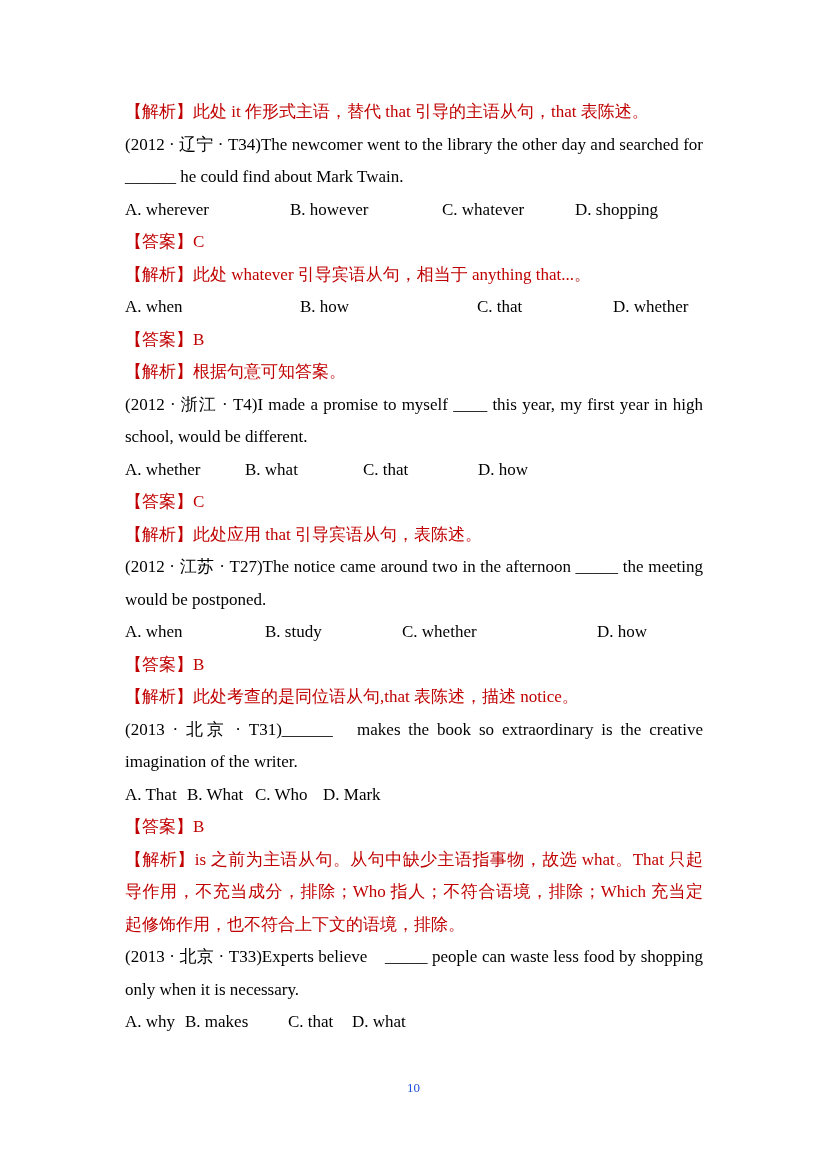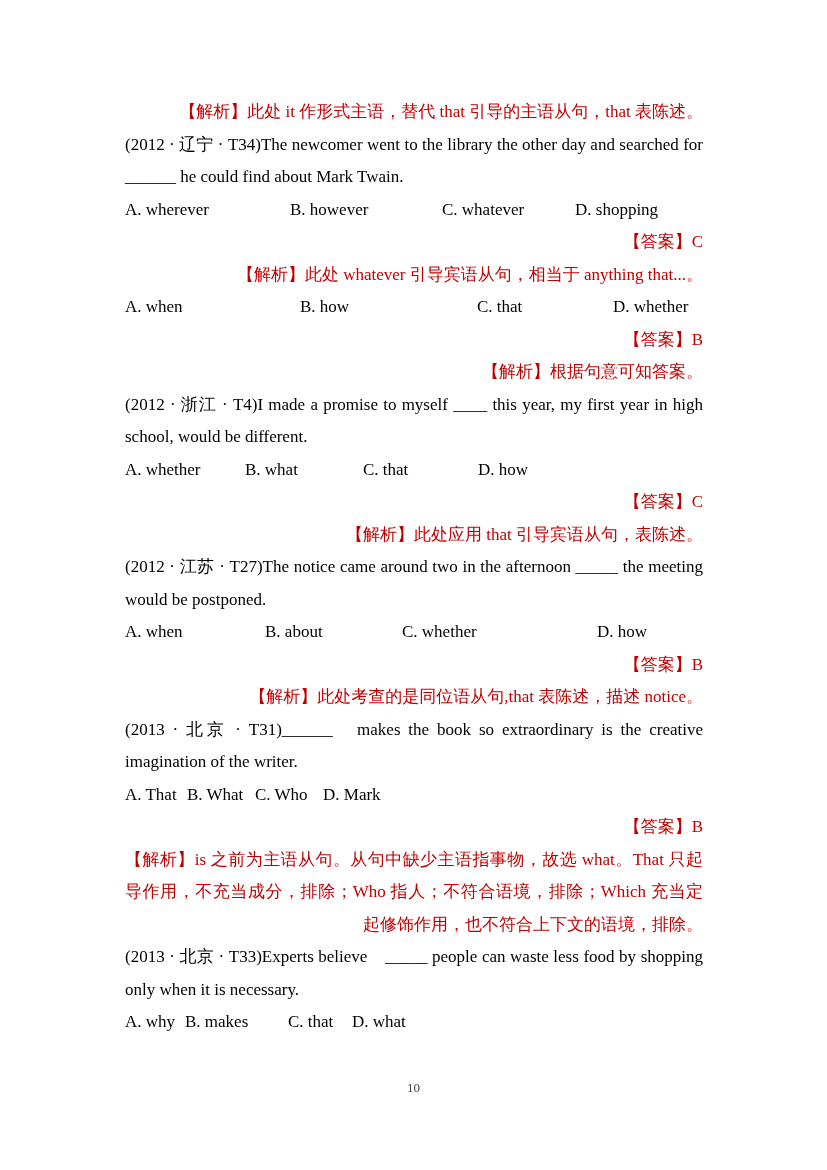--- a/index.html
+++ b/index.html
@@ -21,21 +21,21 @@
     font-size:17px;
     white-space:nowrap;
     overflow:visible;
   }
   .line.j{
     white-space:normal;
     overflow:hidden;
     text-align:justify;
     text-align-last:justify;
   }
-  .red{color:#c00000;text-align:right;}
+  .red{color:#c00000;}
   .opts span{display:inline-block;white-space:pre;vertical-align:top;}
   .o1 span:nth-child(1){width:165px}
   .o1 span:nth-child(2){width:152px}
   .o1 span:nth-child(3){width:133px}
   .o2 span:nth-child(1){width:175px}
   .o2 span:nth-child(2){width:177px}
   .o2 span:nth-child(3){width:136px}
   .o3 span:nth-child(1){width:120px}
   .o3 span:nth-child(2){width:118px}
   .o3 span:nth-child(3){width:115px}
@@ -46,21 +46,21 @@
   .o5 span:nth-child(2){width:68px}
   .o5 span:nth-child(3){width:68px}
   .o6 span:nth-child(1){width:60px}
   .o6 span:nth-child(2){width:103px}
   .o6 span:nth-child(3){width:64px}
   .pageno{
     position:absolute;
     top:1079px;left:0;width:100%;
     text-align:center;
     font-size:13px;line-height:18px;
-    color:#404040;
+    color:#1d4ed8;
   }
 </style>
 </head>
 <body>
 
 <div class="page">
   <div class="content">
 
     <div class="line red">【解析】此处 it 作形式主语，替代 that 引导的主语从句，that 表陈述。</div>
 
@@ -89,21 +89,21 @@
       <span>A. whether</span><span>B. what</span><span>C. that</span><span>D. how</span>
     </div>
 
     <div class="line red">【答案】C</div>
     <div class="line red">【解析】此处应用 that 引导宾语从句，表陈述。</div>
 
     <div class="line j">(2012 · 江苏 · T27)The notice came around two in the afternoon _____ the meeting</div>
     <div class="line">would be postponed.</div>
 
     <div class="line opts o4">
-      <span>A. when</span><span>B. about</span><span>C. whether</span><span>D. how</span>
+      <span>A. when</span><span>B. study</span><span>C. whether</span><span>D. how</span>
     </div>
 
     <div class="line red">【答案】B</div>
     <div class="line red">【解析】此处考查的是同位语从句,that 表陈述，描述 notice。</div>
 
     <div class="line j">(2013 · 北京 · T31)______　makes the book so extraordinary is the creative</div>
     <div class="line">imagination of the writer.</div>
 
     <div class="line opts o5">
       <span>A. That</span><span>B. What</span><span>C. Who</span><span>D. Mark</span>

